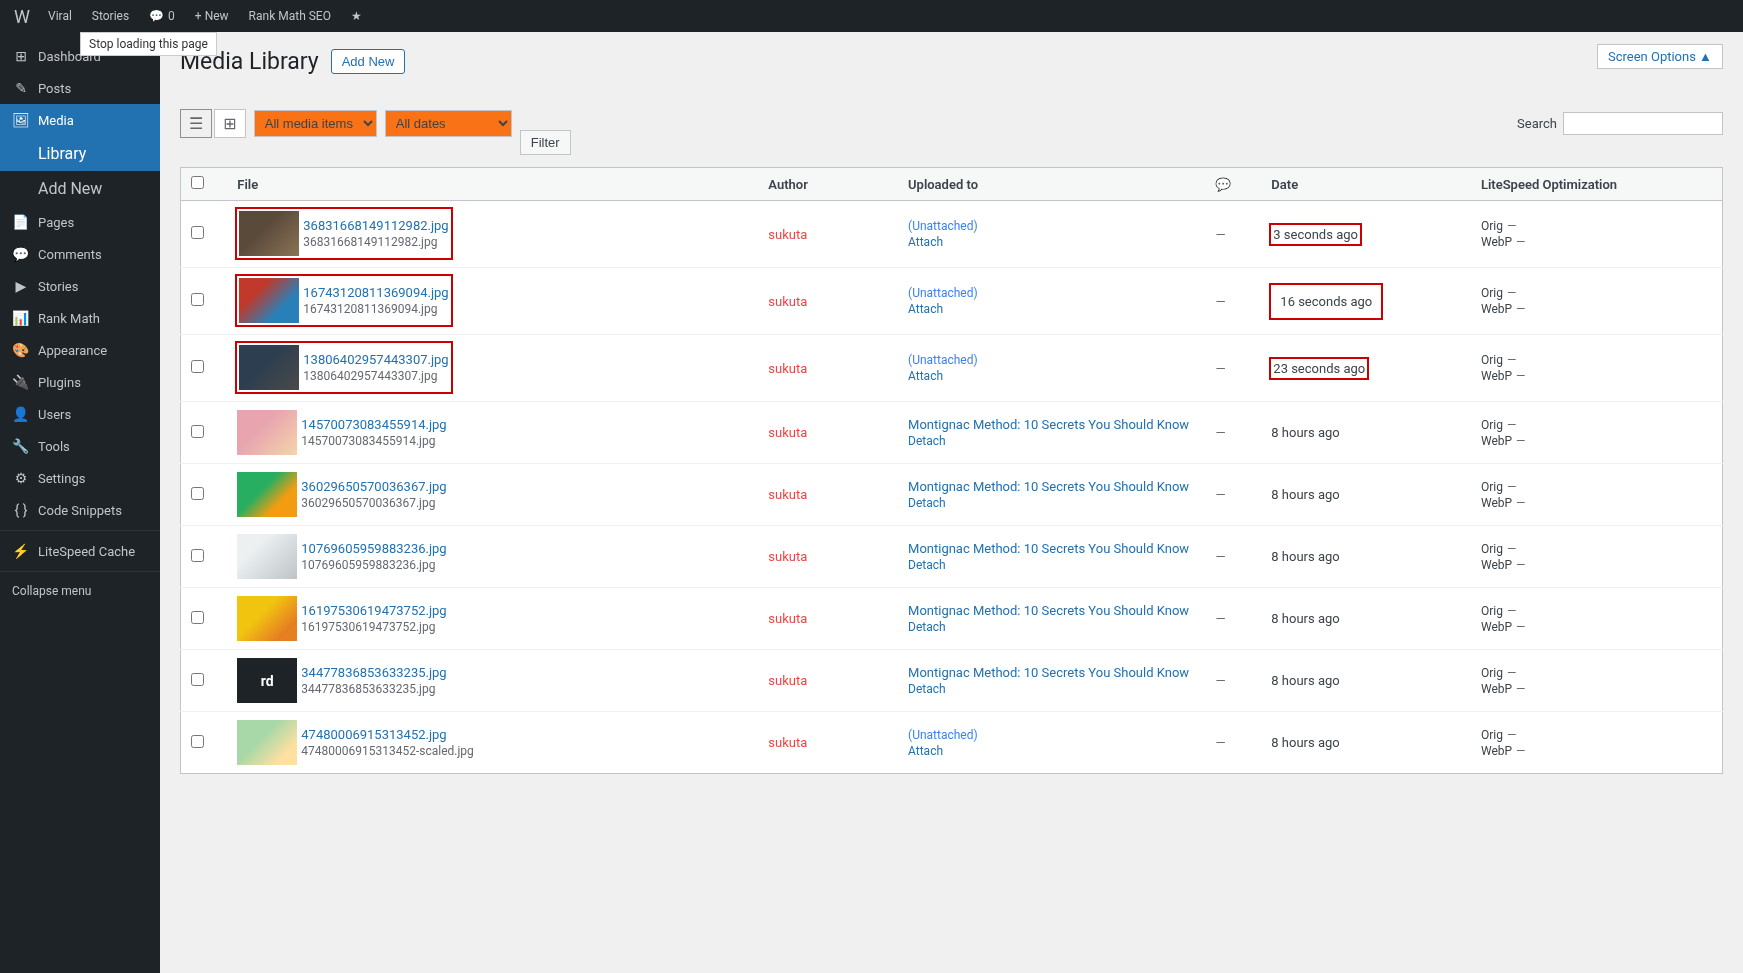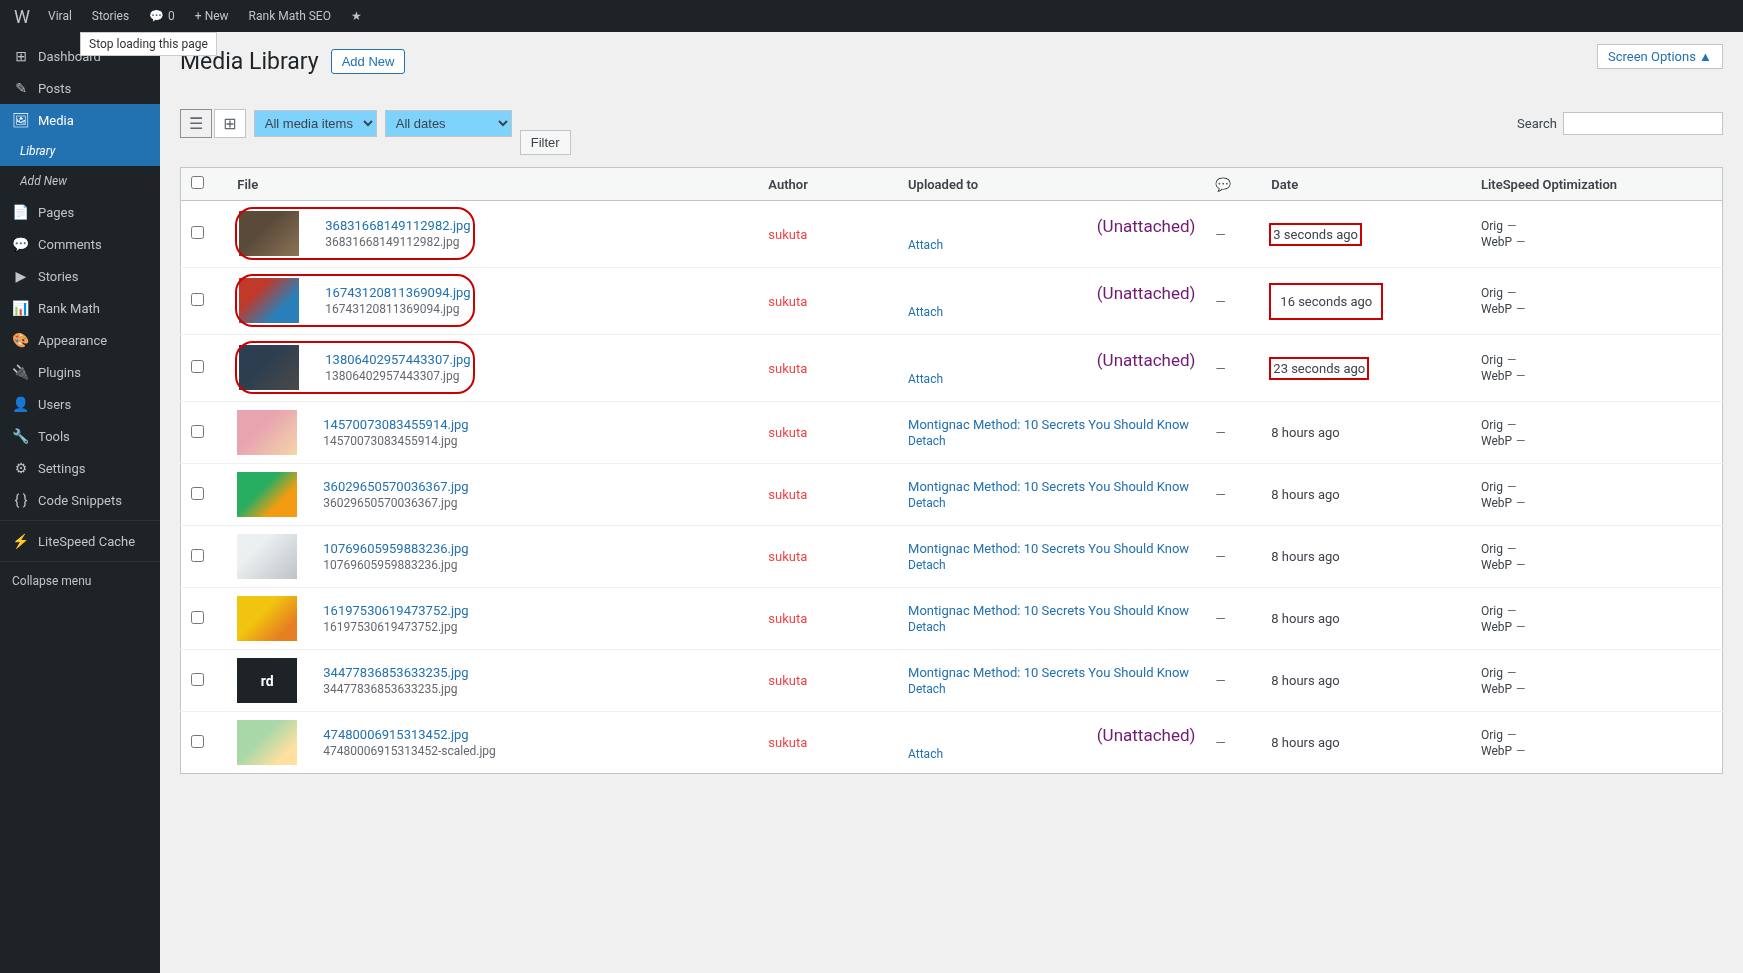--- a/index.html
+++ b/index.html
@@ -62,21 +62,21 @@
       display: flex;
       align-items: center;
       gap: 8px;
       padding: 8px 12px;
       color: #c3c4c7;
       font-size: 13px;
       cursor: pointer;
       white-space: nowrap;
     }
     .sidebar-item.active { background: #2271b1; color: #fff; }
-    .sidebar-item.sub { padding-left: 20px; font-size: 12px; font-style: italic; }
+    .sidebar-item.sub { padding-left: 38px; font-size: 16px; }
     .sidebar-icon { font-size: 14px; width: 18px; text-align: center; }
     .sidebar-collapse { color: #c3c4c7; font-size: 12px; padding: 8px 12px; cursor: pointer; }
     .sidebar-divider { height: 1px; background: #2c3338; margin: 4px 0; }
 
     
     #main {
       flex: 1;
       padding: 16px 20px;
       background: #f0f0f1;
       overflow: auto;
@@ -130,21 +130,21 @@
       border: 1px solid #c3c4c7;
       padding: 4px 8px;
       cursor: pointer;
       font-size: 16px;
       color: #646970;
     }
     .view-btn.active { background: #f0f0f1; border-color: #8c8f94; }
     select.filter-select {
       padding: 4px 6px;
       border: 1px solid #c3c4c7;
-      background: #7dd3fc;
+      background: #f97316;
       font-size: 13px;
       cursor: pointer;
       color: #3c434a;
     }
     .filter-btn {
       background: #f6f7f7;
       border: 1px solid #c3c4c7;
       padding: 4px 10px;
       font-size: 13px;
       cursor: pointer;
@@ -215,21 +215,21 @@
       font-size: 13px;
     }
     .media-table td {
       padding: 8px 10px;
       border-bottom: 1px solid #f0f0f1;
       vertical-align: middle;
       font-size: 13px;
     }
     .media-table tr:last-child td { border-bottom: none; }
 
-    .file-cell { display: flex; align-items: center; gap: 26px; border-radius: 16px; }
+    .file-cell { display: flex; align-items: center; gap: 4px; }
     .thumb {
       width: 60px;
       height: 45px;
       object-fit: cover;
       background: #c3c4c7;
       flex-shrink: 0;
       display: flex;
       align-items: center;
       justify-content: center;
       overflow: hidden;
@@ -246,21 +246,21 @@
     .thumb-food3 { background: linear-gradient(135deg, #a8d8a8 40%, #ffe0a0 80%); }
 
     .file-info { display: flex; flex-direction: column; gap: 2px; }
     .file-name { color: #2271b1; text-decoration: none; font-size: 13px; }
     .file-name-sub { color: #646970; font-size: 12px; }
 
     .author-link { color: #ef4444; text-decoration: none; }
 
     .uploaded-to { display: flex; flex-direction: column; gap: 2px; }
     .attached-link { color: #2271b1; text-decoration: none; font-size: 13px; }
-    .unattached { color: #701a75; font-size: 17px; text-align: right; }
+    .unattached { color: #3b82f6; font-size: 12px; }
     .attach-link { color: #2271b1; text-decoration: none; font-size: 12px; }
     .detach-link { color: #2271b1; text-decoration: none; font-size: 12px; }
 
     .date-cell { color: #3c434a; }
     .dash { color: #646970; }
 
     .litespeed-cell { display: flex; flex-direction: column; gap: 2px; font-size: 12px; }
     .ls-row { display: flex; gap: 4px; }
     .ls-label { color: #3c434a; }
     .ls-dash { color: #646970; }

